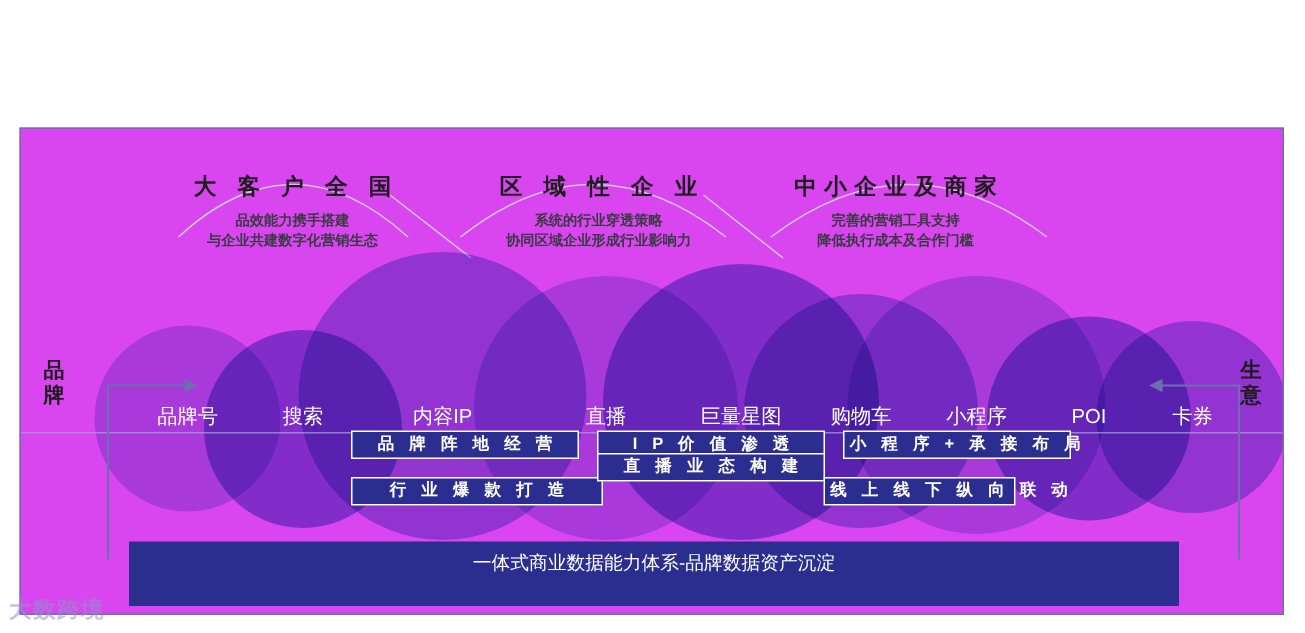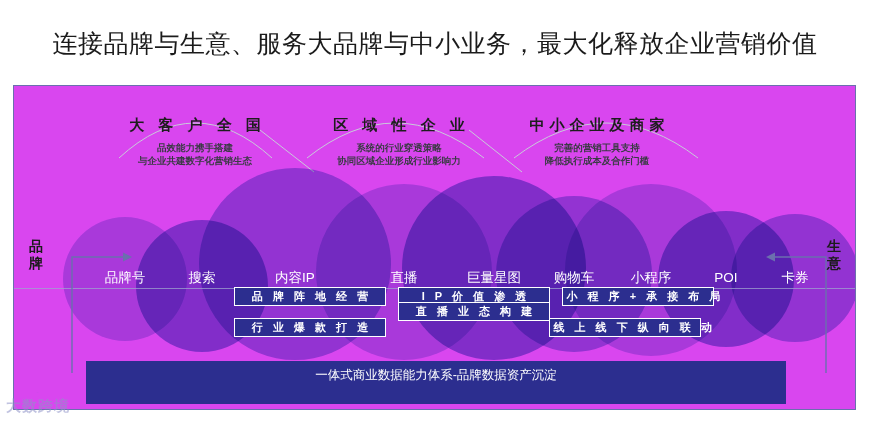--- a/index.html
+++ b/index.html
@@ -111,25 +111,25 @@
     color: #ffffff;
     font-size: 11px;
     font-weight: 700;
     letter-spacing: 3.5px;
     text-indent: 3.5px;
     text-align: center;
     white-space: nowrap;
     margin-left: 32px;
   }
   #chip-r1c1 { left: 188px; top: 201px; width: 152px; }
-  #chip-r2c1 { left: 188px; top: 232px; width: 152px; }
+  #chip-r2c1 { left: 188px; top: 232px; width: 168px; }
   #chip-r1c2 { left: 352px; top: 201px; width: 152px; }
   #chip-r2c2 { left: 352px; top: 216px; width: 152px; }
   #chip-r1c3 { left: 516px; top: 201px; width: 152px; }
-  #chip-r2c3 { left: 503px; top: 232px; width: 152px; text-align: center; }
+  #chip-r2c3 { left: 503px; top: 232px; width: 128px; text-align: center; }
   
   .chips-layer {
     position: absolute;
     left: 0; top: 0;
     width: 843px; height: 325px;
   }
   
   .bub-label {
     position: absolute;
     color: #ffffff;
@@ -191,21 +191,20 @@
     color: #8f93c8;
     letter-spacing: 1px;
     white-space: nowrap;
   }
 </style>
 </head>
 <body>
 
 <div id="slide">
 
-  <div id="page-title">连接品牌与生意、服务大品牌与中小业务，最大化释放企业营销价值</div>
 
   <div id="panel">
 
     <svg class="arcs-svg" viewBox="0 0 843 325" preserveAspectRatio="none">
       <path d="M 105 72 Q 181 2 258 72" fill="none" stroke="#c9cada" stroke-width="1"></path>
       <path d="M 293 72 Q 381 2 470 72" fill="none" stroke="#c9cada" stroke-width="1"></path>
       <path d="M 500 72 Q 592 2 684 72" fill="none" stroke="#c9cada" stroke-width="1"></path>
       <path d="M 246 44 L 300 86" fill="none" stroke="#c9cada" stroke-width="1"></path>
       <path d="M 455 44 L 508 86" fill="none" stroke="#c9cada" stroke-width="1"></path>
     </svg>

